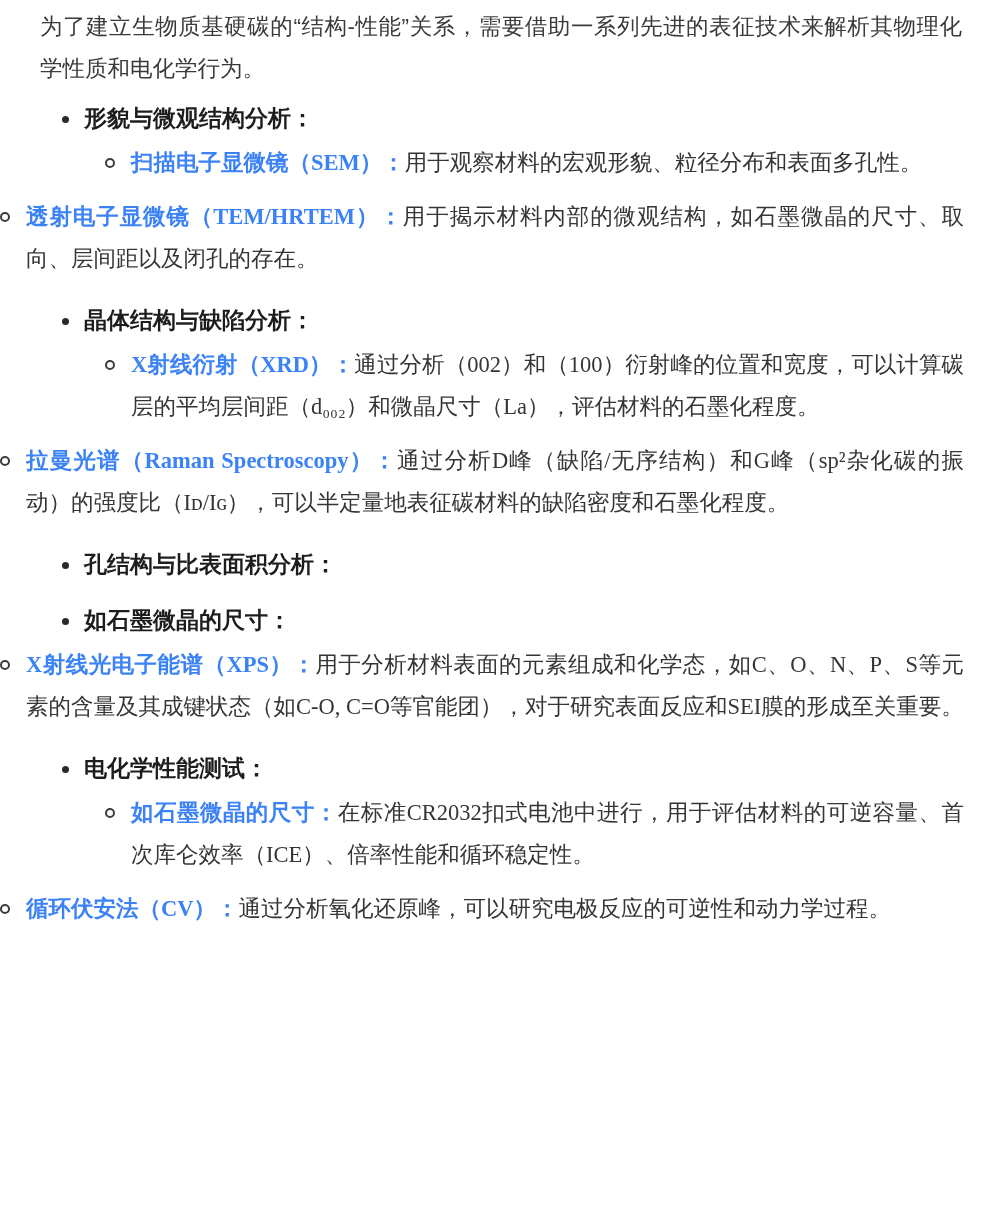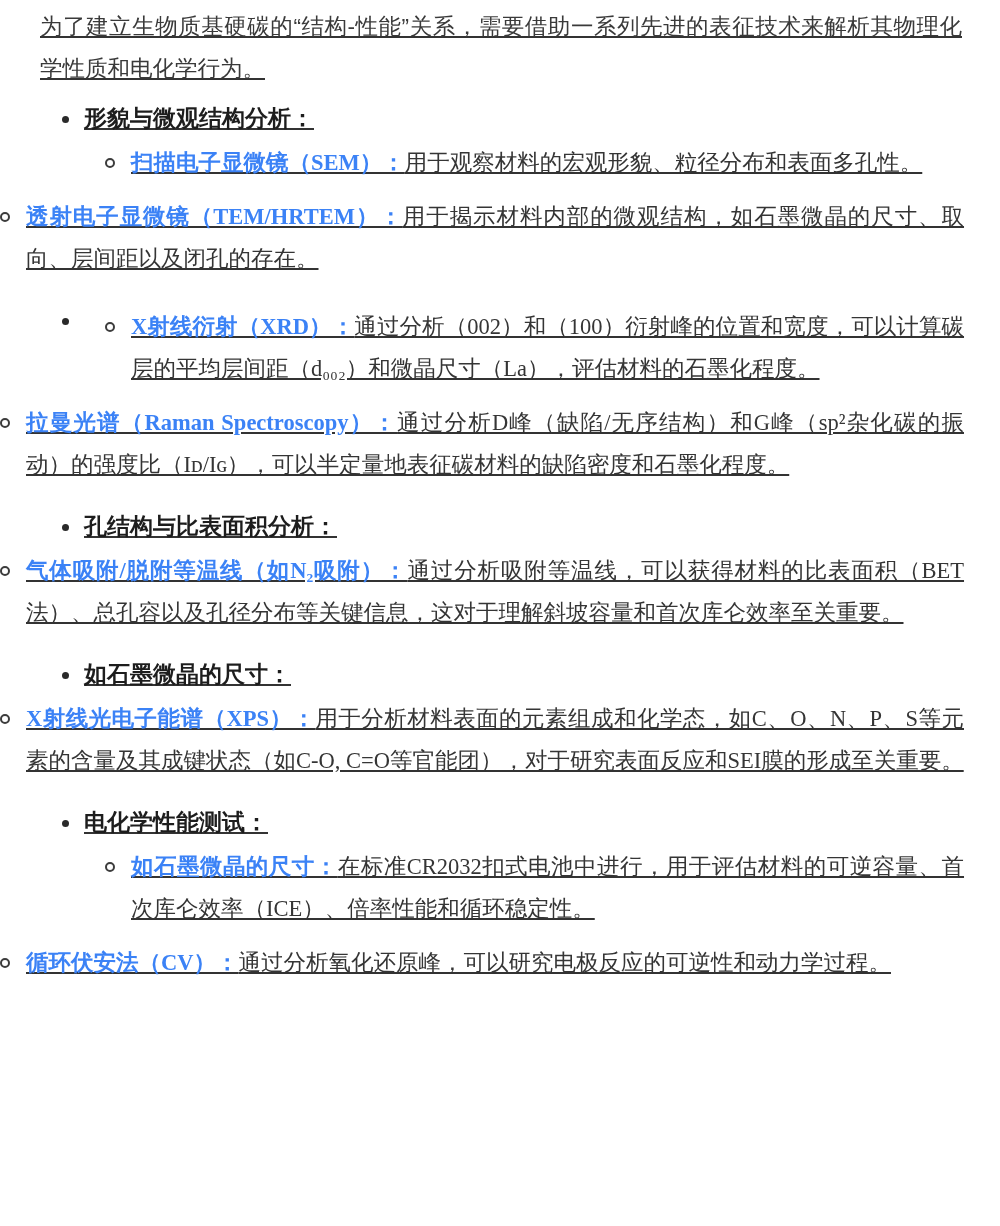--- a/index.html
+++ b/index.html
@@ -8,21 +8,20 @@
     background: #ffffff;
   }
   .page {
     position: relative;
     width: 1000px;
     height: 1062px;
     overflow: hidden;
     background: #ffffff;
     font-family: "Liberation Serif", serif; 
     color: #333333;
-    text-decoration: underline;
   }
   .intro {
     margin: 0;
     padding: 6px 38px 0 40px;
     font-family: "Liberation Sans", sans-serif;
     font-size: 22.5px;
     line-height: 42px;
     text-align: justify;
     color: #3a3a3a;
   }
@@ -122,39 +121,36 @@
       </div>
       <div class="sub-item">
         <span class="bullet-l2"></span>
         <span class="term">透射电子显微镜（TEM/HRTEM）：</span><span class="desc">用于揭示材料内部的微观结构，如石墨微晶的尺寸、取向、层间距以及闭孔的存在。</span>
       </div>
     </section>
 
     <section class="section">
       <div class="section-title">
         <span class="bullet-l1"></span>
+        <span>晶体结构与缺陷分析：</span>
       </div>
       <div class="sub-item">
         <span class="bullet-l2"></span>
         <span class="term">X射线衍射（XRD）：</span><span class="desc">通过分析（002）和（100）衍射峰的位置和宽度，可以计算碳层的平均层间距（d₀₀₂）和微晶尺寸（La），评估材料的石墨化程度。</span>
       </div>
       <div class="sub-item">
         <span class="bullet-l2"></span>
         <span class="term">拉曼光谱（Raman Spectroscopy）：</span><span class="desc">通过分析D峰（缺陷/无序结构）和G峰（sp²杂化碳的振动）的强度比（Iᴅ/Iɢ），可以半定量地表征碳材料的缺陷密度和石墨化程度。</span>
       </div>
     </section>
 
     <section class="section">
       <div class="section-title">
         <span class="bullet-l1"></span>
         <span>孔结构与比表面积分析：</span>
-      </div>
-      <div class="sub-item">
-        <span class="bullet-l2"></span>
-        <span class="term">气体吸附/脱附等温线（如N₂吸附）：</span><span class="desc">通过分析吸附等温线，可以获得材料的比表面积（BET法）、总孔容以及孔径分布等关键信息，这对于理解斜坡容量和首次库仑效率至关重要。</span>
       </div>
     </section>
 
     <section class="section">
       <div class="section-title">
         <span class="bullet-l1"></span>
         <span>如石墨微晶的尺寸：</span>
       </div>
       <div class="sub-item">
         <span class="bullet-l2"></span>

